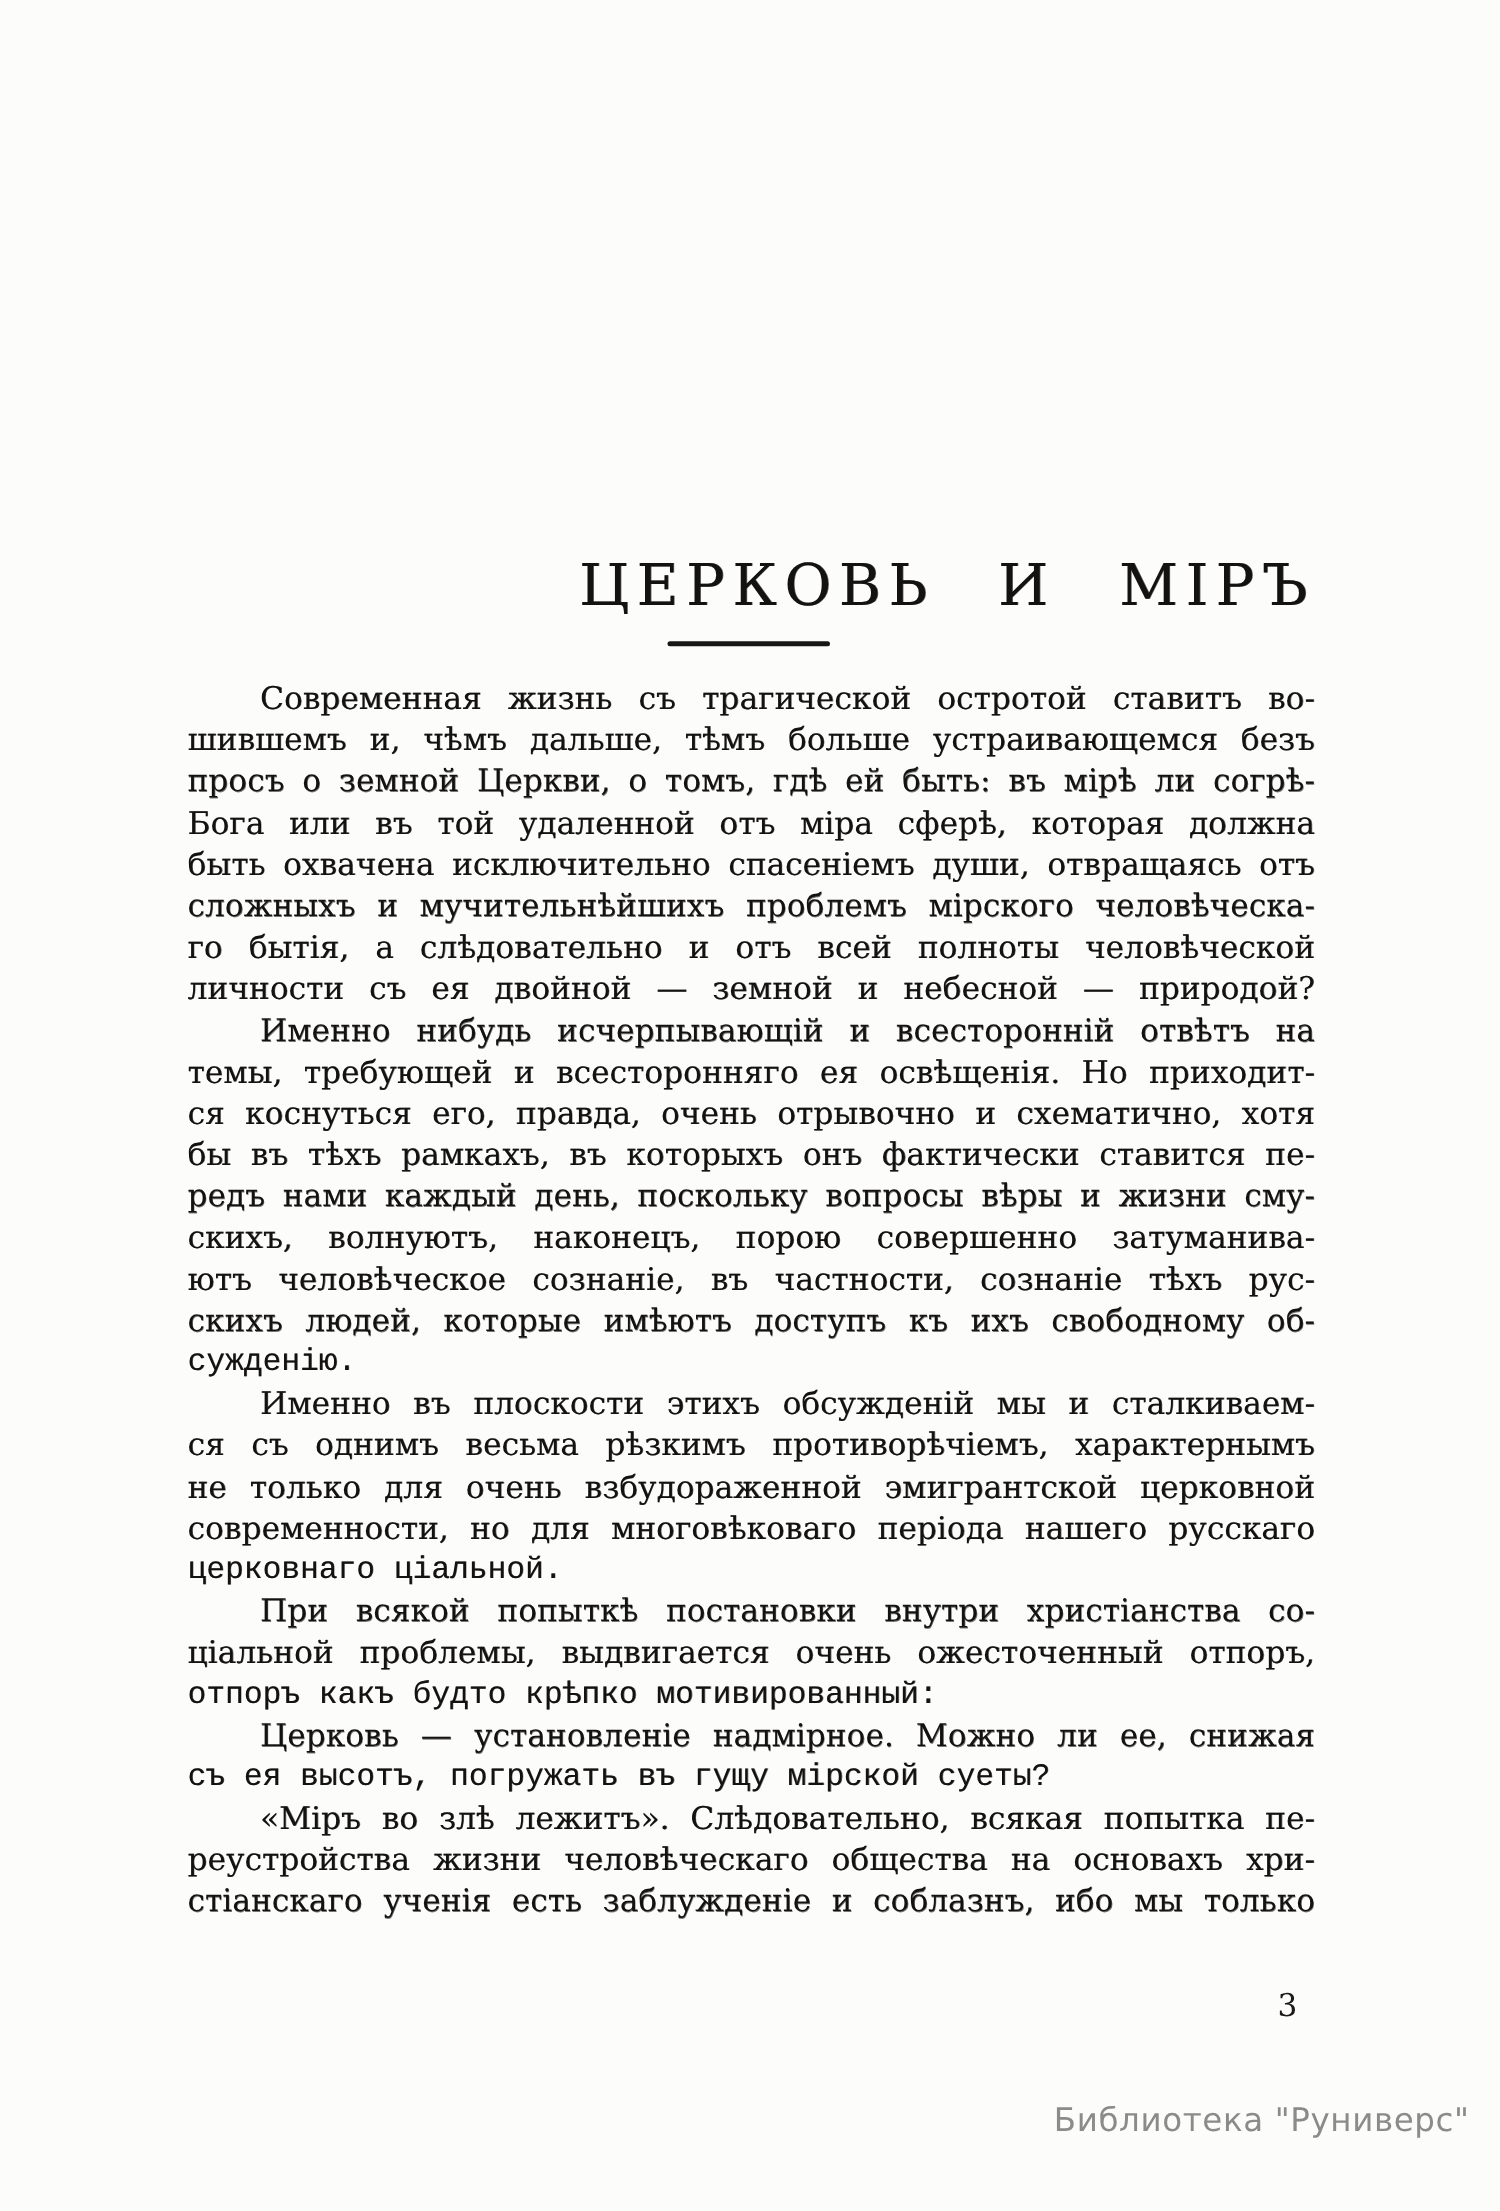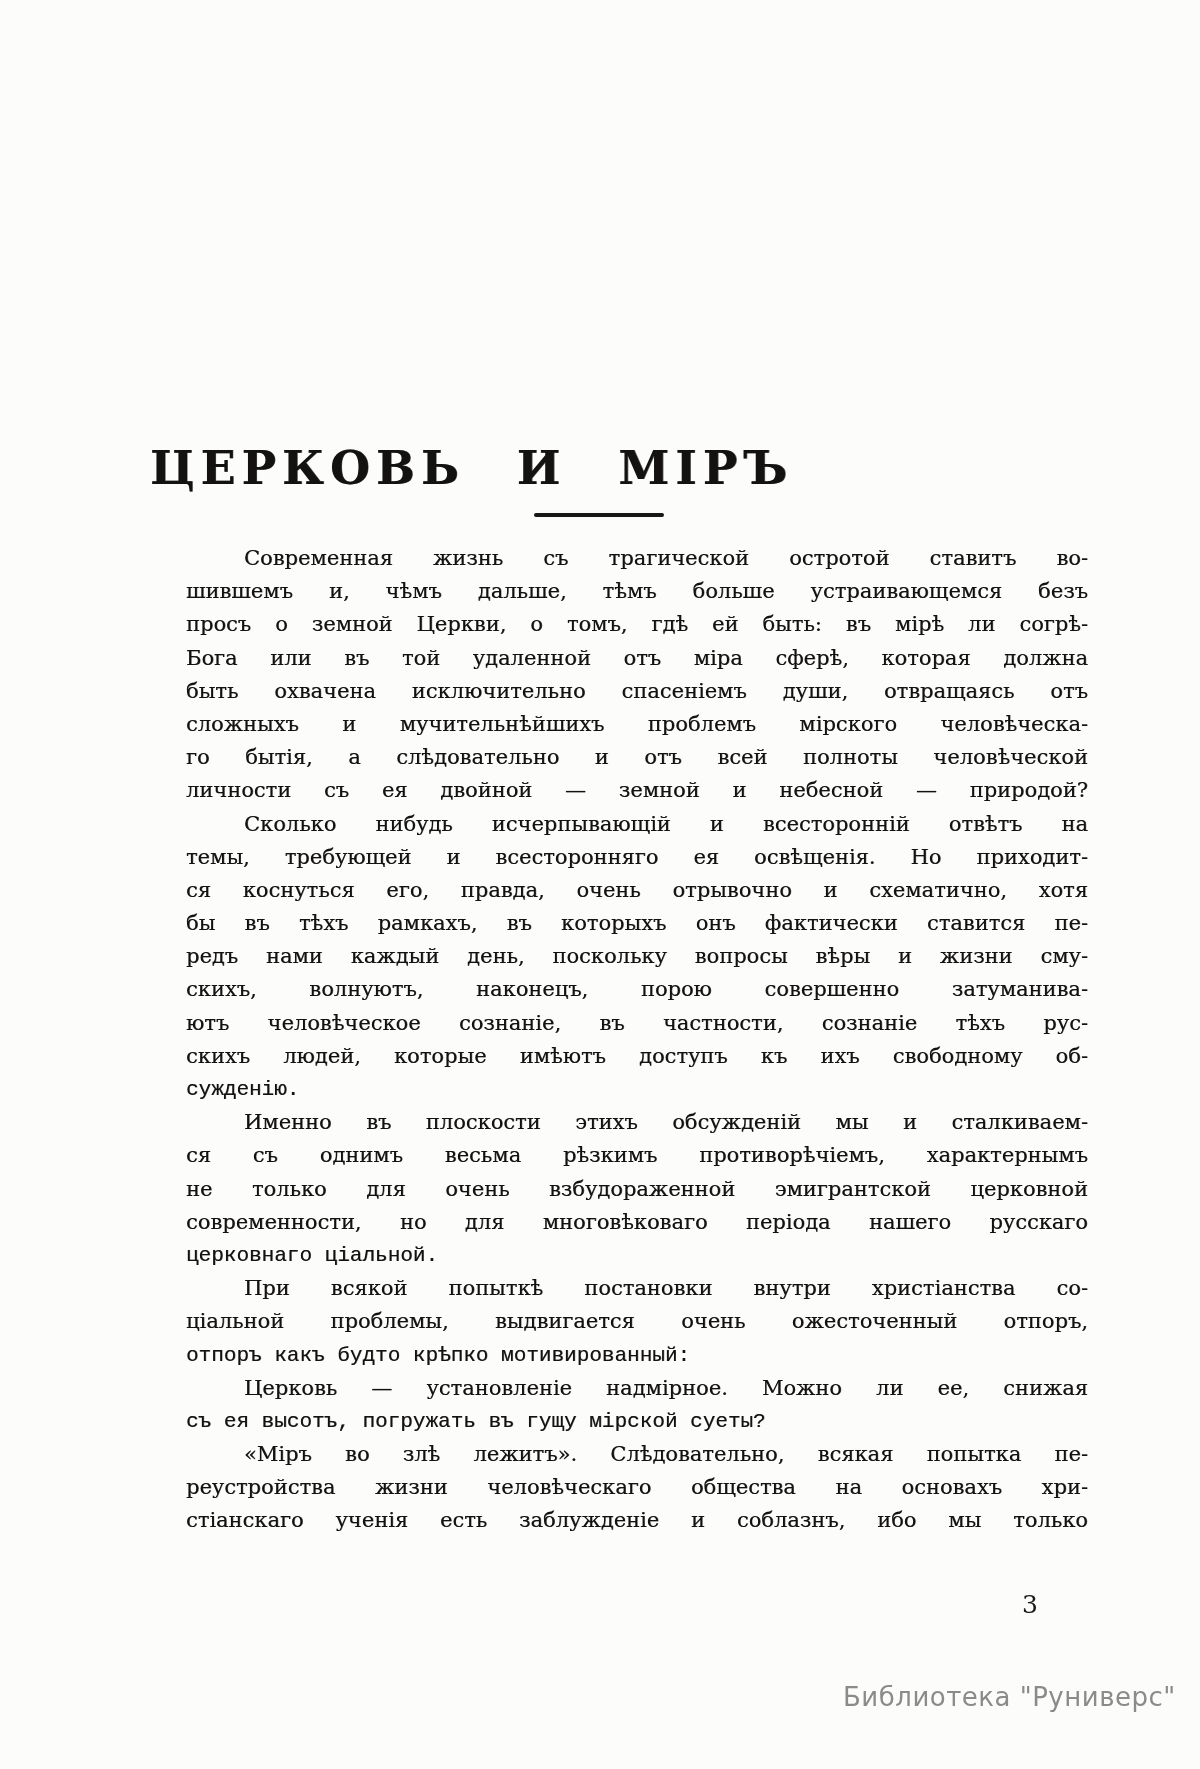--- a/index.html
+++ b/index.html
@@ -9,44 +9,43 @@
     position: relative;
     overflow: hidden;
     font-family: "DejaVu Serif", "Liberation Serif", serif;
     color: #141210;
   }
   .scan-page { position: absolute; inset: 0; }
 
   .page-title {
     position: absolute;
     left: 150px; top: 444px; width: 902px;
-    text-align: left;
-    font-weight: bold;
+    text-align: right;
+    font-weight: normal;
     font-size: 46px;
     line-height: 48px;
     letter-spacing: 6px;
     word-spacing: 30px;
     white-space: nowrap;
     text-shadow: 0.6px 0.3px 0 rgba(0,0,0,0.6);
   }
   .title-rule {
     position: absolute;
     left: 534px; top: 513px;
     width: 130px; height: 4px;
     background: #171717;
     border-radius: 2px;
   }
 
   .text-block {
     position: absolute;
     left: 150px; top: 542px; width: 902px;
-    font-size: 21px;
+    font-size: 25px;
     line-height: 33.2px;
     text-shadow: 0.45px 0.25px 0 rgba(10,8,6,0.55);
-    margin-left: 36px;
   }
   .text-line {
     height: 33.2px;
     overflow: hidden;
     text-align: justify;
     text-align-last: justify;
     white-space: normal;
   }
   .text-line.end { text-align-last: left; font-family: Liberation Mono, monospace; }
   .text-line.first { text-indent: 58px; }
@@ -78,21 +77,21 @@
 
   <div class="text-block">
       <div class="text-line first">Современная жизнь съ трагической остротой ставитъ во-</div>
       <div class="text-line">шившемъ и, чѣмъ дальше, тѣмъ больше устраивающемся безъ</div>
       <div class="text-line">просъ о земной Церкви, о томъ, гдѣ ей быть: въ мірѣ ли согрѣ-</div>
       <div class="text-line">Бога или въ той удаленной отъ міра сферѣ, которая должна</div>
       <div class="text-line">быть охвачена исключительно спасеніемъ души, отвращаясь отъ</div>
       <div class="text-line">сложныхъ и мучительнѣйшихъ проблемъ мірского человѣческа-</div>
       <div class="text-line">го бытія, а слѣдовательно и отъ всей полноты человѣческой</div>
       <div class="text-line">личности съ ея двойной — земной и небесной — природой?</div>
-      <div class="text-line first">Сколько нибудь исчерпывающій и всесторонній отвѣтъ на</div>
+      <div class="text-line first">Именно нибудь исчерпывающій и всесторонній отвѣтъ на</div>
       <div class="text-line">темы, требующей и всесторонняго ея освѣщенія. Но приходит-</div>
       <div class="text-line">ся коснуться его, правда, очень отрывочно и схематично, хотя</div>
       <div class="text-line">бы въ тѣхъ рамкахъ, въ которыхъ онъ фактически ставится пе-</div>
       <div class="text-line">редъ нами каждый день, поскольку вопросы вѣры и жизни сму-</div>
       <div class="text-line">скихъ, волнуютъ, наконецъ, порою совершенно затуманива-</div>
       <div class="text-line">ютъ человѣческое сознаніе, въ частности, сознаніе тѣхъ рус-</div>
       <div class="text-line">скихъ людей, которые имѣютъ доступъ къ ихъ свободному об-</div>
       <div class="text-line end">сужденію.</div>
       <div class="text-line first">Именно въ плоскости этихъ обсужденій мы и сталкиваем-</div>
       <div class="text-line">ся съ однимъ весьма рѣзкимъ противорѣчіемъ, характернымъ</div>

